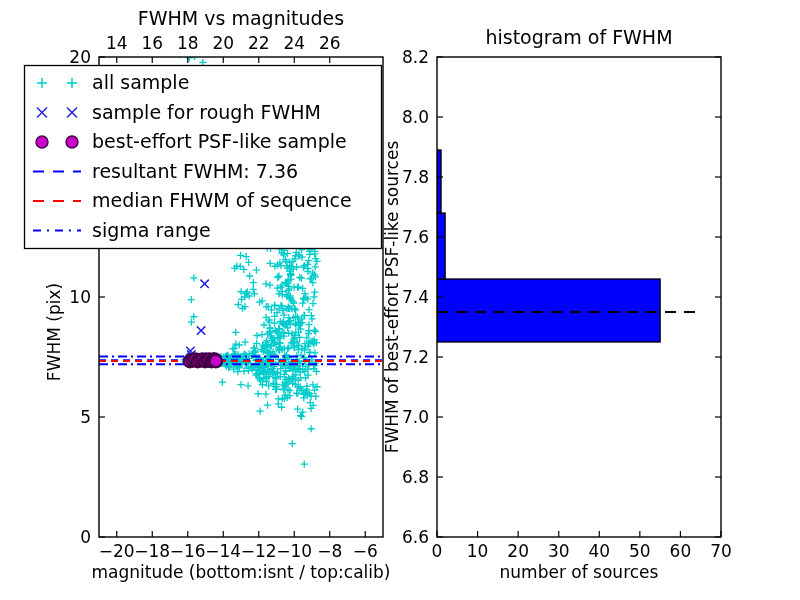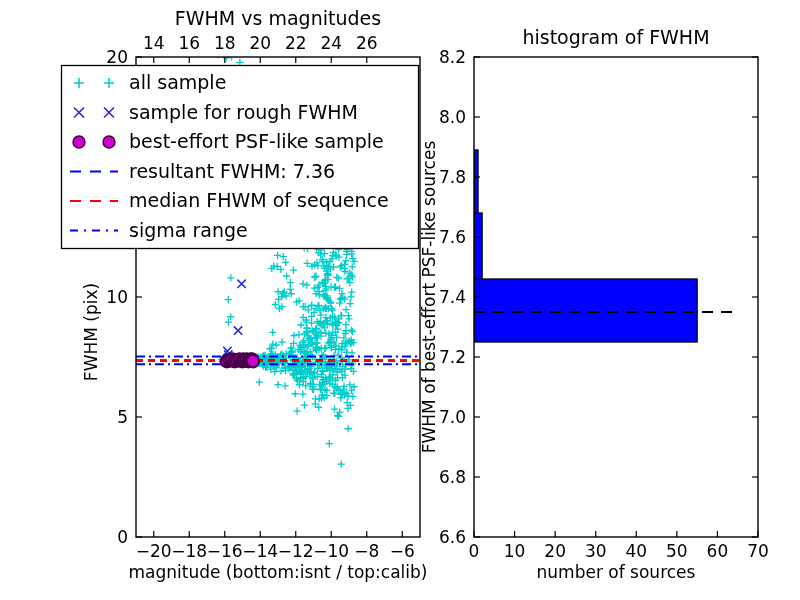--- a/index.html
+++ b/index.html
@@ -13,21 +13,20 @@
     font-family: "DejaVu Sans", sans-serif;
     color: #000000;
     overflow: hidden;
     position: relative;
   }
   #figure {
     position: absolute;
     left: 0; top: 0;
     width: 676px;
     height: 600px;
-    padding-left: 37px;
   }
   svg { display: block; }
   .axis-line {
     fill: none;
     stroke: #000000;
     stroke-width: 1.4;
   }
   .tick {
     stroke: #000000;
     stroke-width: 1.2;

